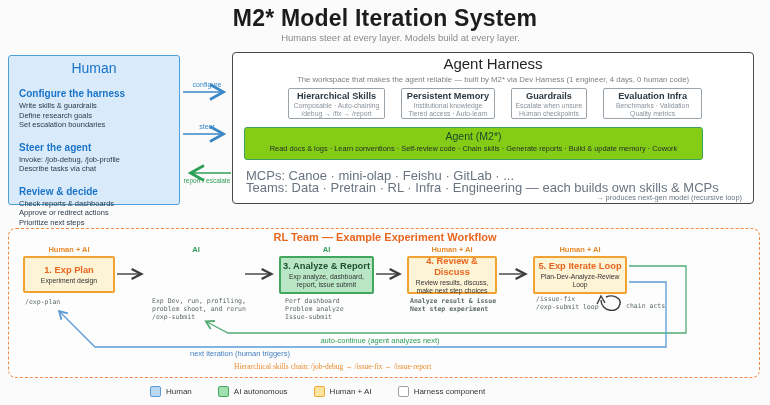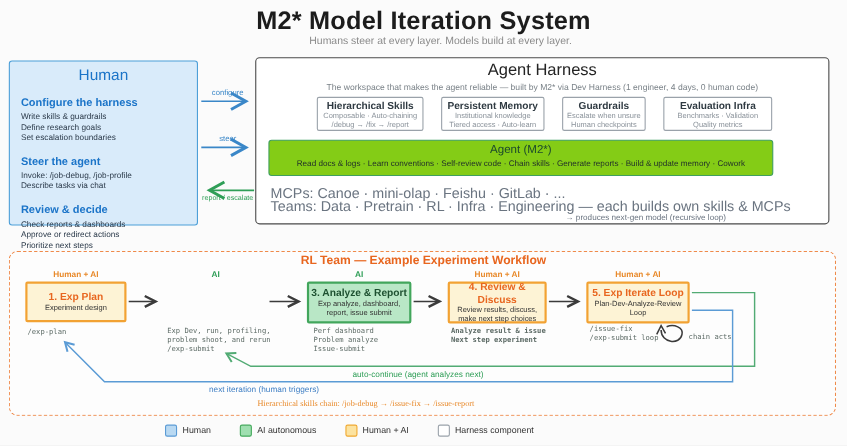--- a/index.html
+++ b/index.html
@@ -121,21 +121,21 @@
     </div>
   </div>
 
   <div class="abs agent-box">
     <div class="agent-title">Agent (M2*)</div>
     <div class="agent-caps">Read docs &amp; logs · Learn conventions · Self-review code · Chain skills · Generate reports · Build &amp; update memory · Cowork</div>
   </div>
 
   <div class="abs meta-line" style="left:246px; top:168px;">MCPs: Canoe · mini-olap · Feishu · GitLab · ...</div>
   <div class="abs meta-line" style="left:246px; top:180px;">Teams: Data · Pretrain · RL · Infra · Engineering  —  each builds own skills &amp; MCPs</div>
-  <div class="abs produces" style="left:432px; top:193px; width:310px;text-align:center;">→ produces next-gen model (recursive loop)</div>
+  <div class="abs produces" style="left:432px; top:193px; width:310px;">→ produces next-gen model (recursive loop)</div>
 
   <div class="abs rl-box"></div>
   <div class="abs rl-title">RL Team — Example Experiment Workflow</div>
 
   <div class="abs stage-label orange" style="left:23px;  width:92px;">Human + AI</div>
   <div class="abs stage-label green" style="left:149px; width:94px;">AI</div>
   <div class="abs stage-label green" style="left:279px; width:95px;">AI</div>
   <div class="abs stage-label orange" style="left:407px; width:90px;">Human + AI</div>
   <div class="abs stage-label orange" style="left:533px; width:94px;">Human + AI</div>
 

